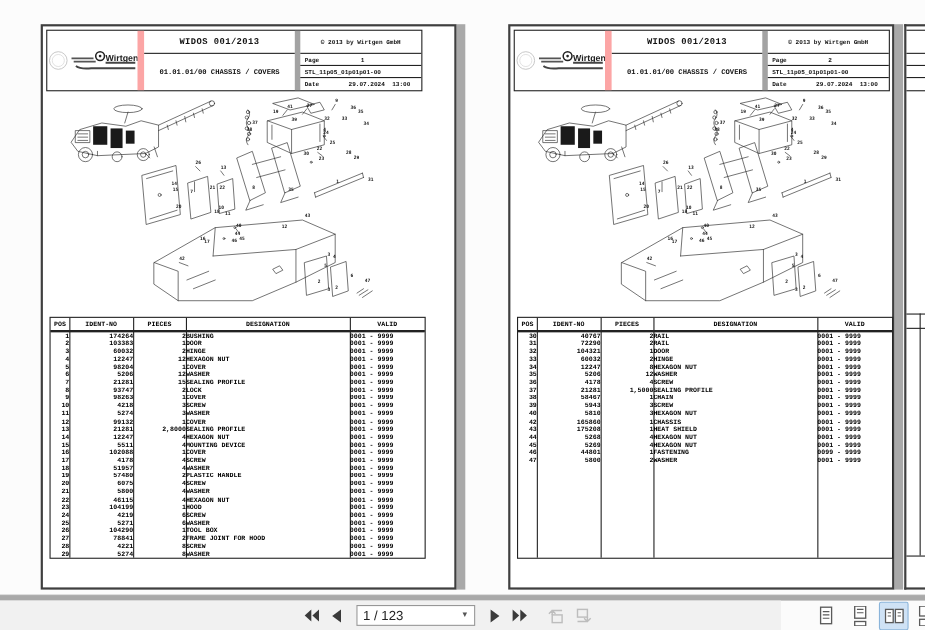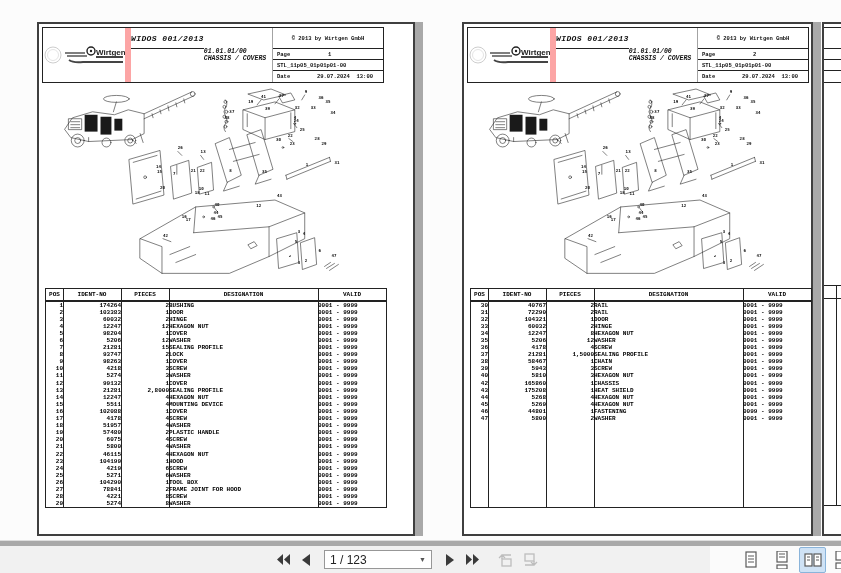--- a/index.html
+++ b/index.html
@@ -8,21 +8,21 @@
   .doc-area{position:absolute;left:0;top:0;width:841px;height:540px;background:#fcfcfc;}
   .page{position:absolute;top:22px;height:510px;background:#fff;border:2px solid #3f3f3f;
         box-shadow:8px 0 0 #a9a9a9;}
   .page-1{left:37px;width:374px;}
   .page-2{left:462px;width:347px;}
   .page-content{position:absolute;left:3px;top:3px;width:342px;
         font-family:"Liberation Mono","DejaVu Sans Mono",monospace;color:#111;}
   
   .header-box{height:56px;border:1px solid #222;display:grid;grid-template-columns:88px 142px 1fr;box-sizing:border-box;}
   .logo-cell{border-right:6px solid #fca5a5;position:relative;overflow:hidden;}
-  .mid-cell{border-right:1px solid #a3a3a3;display:flex;flex-direction:row;font-style:italic;}
+  .mid-cell{border-right:5px solid #a3a3a3;display:flex;flex-direction:column;}
   .title-row{height:20px;border-bottom:1px solid #222;display:flex;align-items:center;justify-content:center;
         font-size:8px;font-weight:bold;letter-spacing:.4px;}
   .section-row{flex:1;display:flex;align-items:center;justify-content:center;font-size:6.5px;font-weight:bold;}
   .right-cell{display:flex;flex-direction:column;font-size:5.5px;font-weight:bold;}
   .copy-row{height:20px;border-bottom:1px solid #222;display:flex;align-items:center;justify-content:center;}
   .page-row{height:10px;border-bottom:1px solid #222;display:flex;align-items:center;padding:0 4px;position:relative;}
   .page-num{position:absolute;left:50%;}
   .code-row{height:10px;border-bottom:1px solid #222;display:flex;align-items:center;padding:0 4px;}
   .date-row{flex:1;display:flex;align-items:center;justify-content:space-between;padding:0 10px 0 4px;}
   .pre{white-space:pre;}

